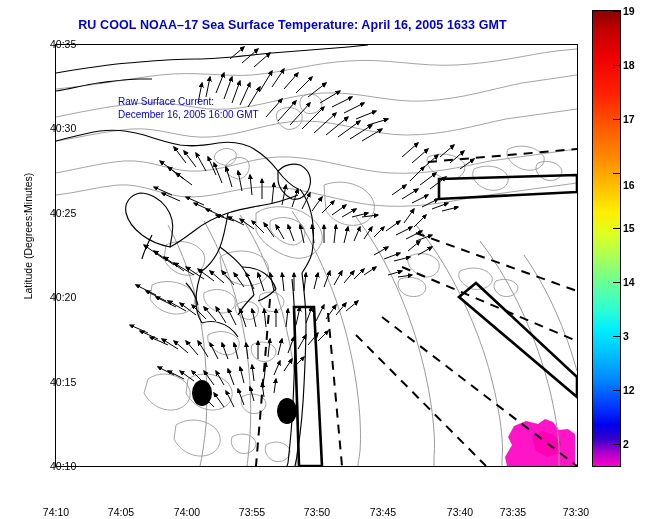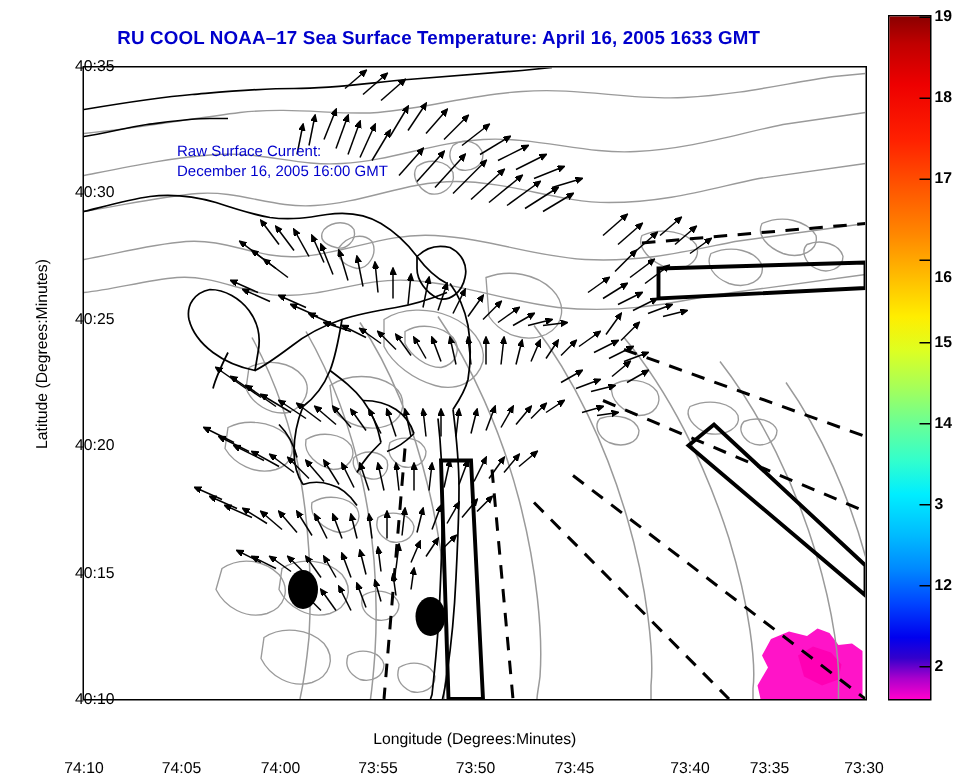--- a/index.html
+++ b/index.html
@@ -390,21 +390,20 @@
     <div class="xtick" style="left:56px">74:10</div>
     <div class="xtick" style="left:121px">74:05</div>
     <div class="xtick" style="left:187px">74:00</div>
     <div class="xtick" style="left:252px">73:55</div>
     <div class="xtick" style="left:317px">73:50</div>
     <div class="xtick" style="left:383px">73:45</div>
     <div class="xtick" style="left:460px">73:40</div>
     <div class="xtick" style="left:513px">73:35</div>
     <div class="xtick" style="left:576px">73:30</div>
   </div>
-  <div class="xlabel">Longitude (Degrees:Minutes)</div>
 
   <div>
     <div class="ytick" style="top:44px">40:35</div>
     <div class="ytick" style="top:128px">40:30</div>
     <div class="ytick" style="top:213px">40:25</div>
     <div class="ytick" style="top:297px">40:20</div>
     <div class="ytick" style="top:382px">40:15</div>
     <div class="ytick" style="top:466px">40:10</div>
   </div>
   <div class="ylabel">Latitude (Degrees:Minutes)</div>

